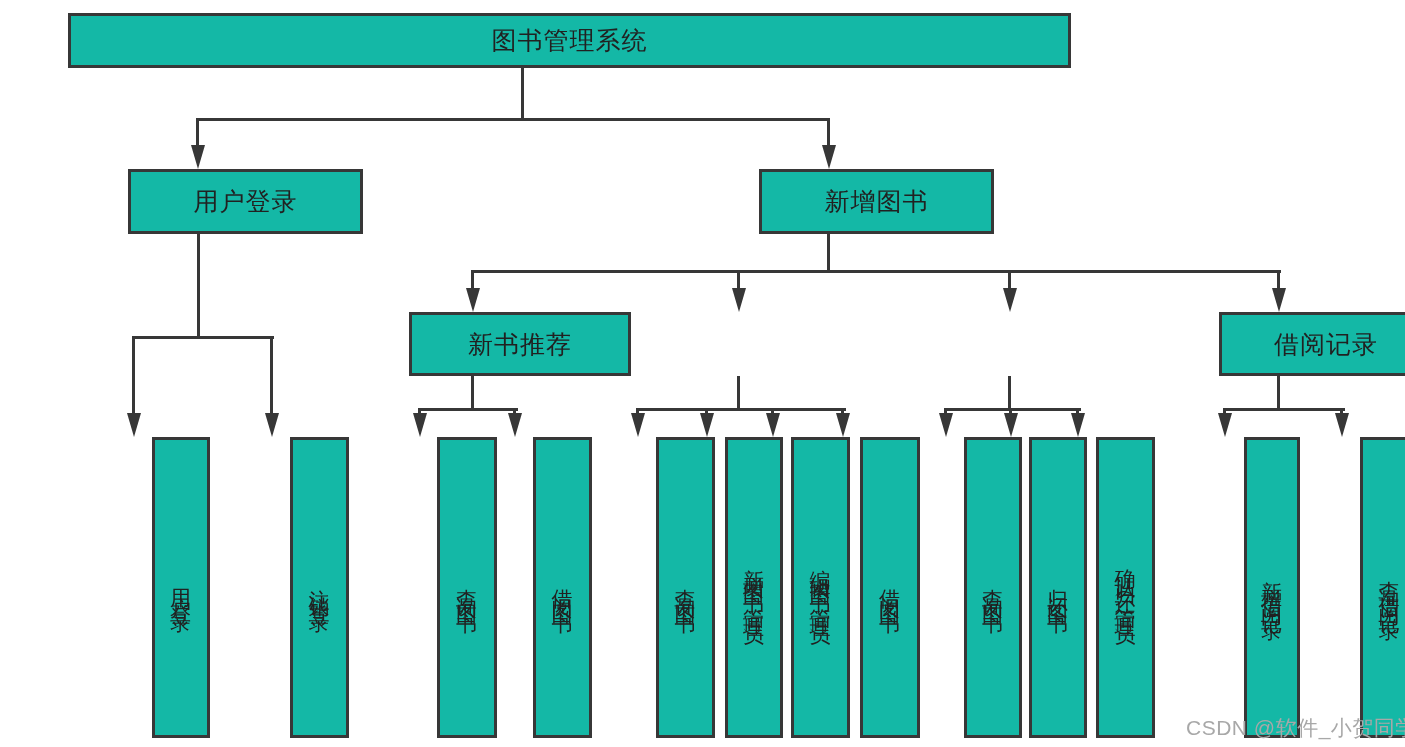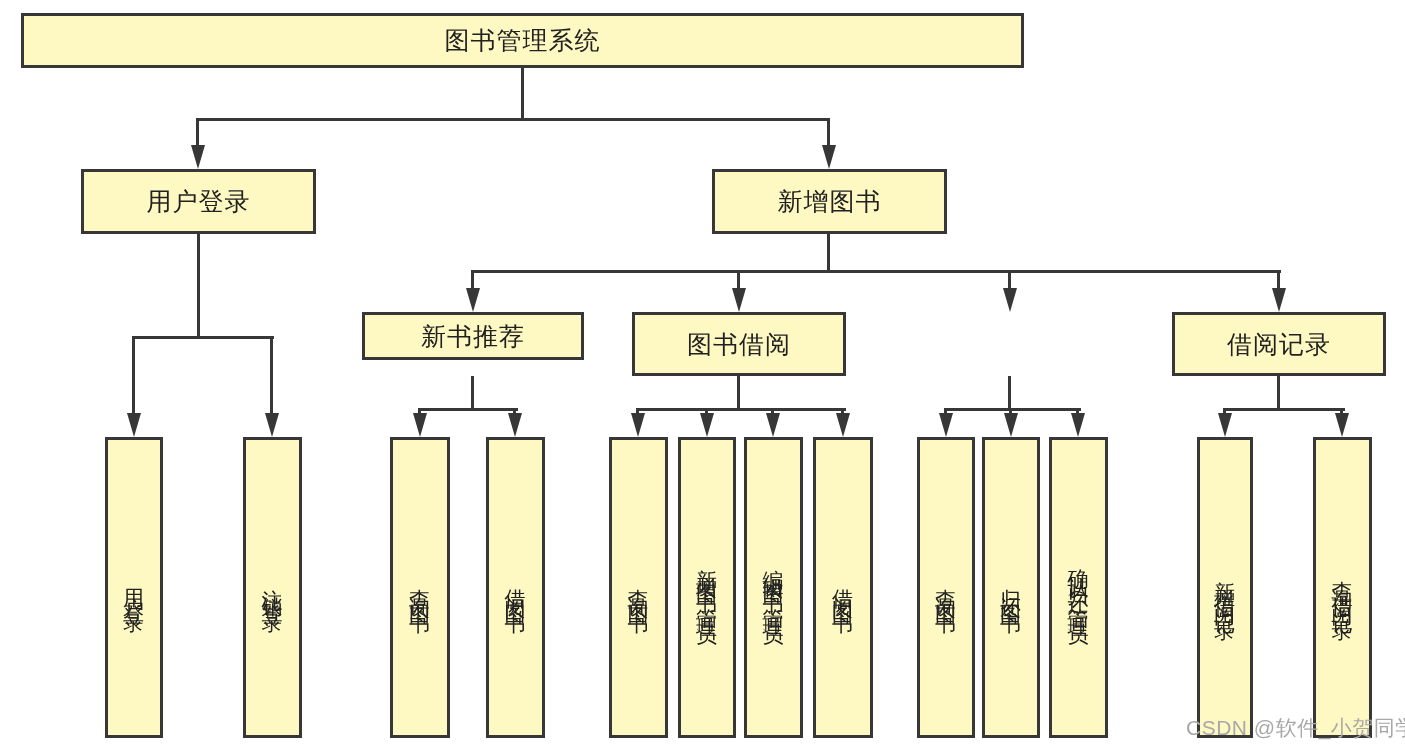--- a/index.html
+++ b/index.html
@@ -11,27 +11,28 @@
     position: relative;
     width: 1405px;
     height: 747px;
     background: #ffffff;
     font-family: "Liberation Sans", "DejaVu Sans", sans-serif;
     overflow: hidden;
   }
   .box {
     position: absolute;
     box-sizing: border-box;
-    background: #fef9c3;
+    background: #14b8a6;
     border: 3px solid #373737;
     display: flex;
     align-items: center;
     justify-content: center;
     color: #212121;
     z-index: 2;
+    margin-left: 47px;
   }
   .box.h span {
     font-size: 25px;
     letter-spacing: 1px;
     white-space: nowrap;
   }
   .box.v span {
     writing-mode: vertical-rl;
     text-orientation: mixed;
     font-size: 21px;
@@ -108,25 +109,22 @@
   <div class="arrow" style="left:127px; top:336px; height:101px;"></div>
   <div class="arrow" style="left:265px; top:336px; height:101px;"></div>
 
   <div class="vline" style="left:827px; top:234px; height:36px;"></div>
   <div class="hline" style="left:471px; top:270px; width:810px;"></div>
   <div class="arrow" style="left:466px; top:270px; height:42px;"></div>
   <div class="arrow" style="left:732px; top:270px; height:42px;"></div>
   <div class="arrow" style="left:1003px; top:270px; height:42px;"></div>
   <div class="arrow" style="left:1272px; top:270px; height:42px;"></div>
 
-  <div class="box h" style="left:362px; top:312px; width:222px; height:48px;">
+  <div class="box h" style="left:362px; top:312px; width:222px; height:64px;">
     <span>新书推荐</span>
-  </div>
-  <div class="box h" style="left:632px; top:312px; width:214px; height:64px;">
-    <span>图书借阅</span>
   </div>
   <div class="box h" style="left:1172px; top:312px; width:214px; height:64px;">
     <span>借阅记录</span>
   </div>
 
   <div class="vline" style="left:471px; top:376px; height:32px;"></div>
   <div class="hline" style="left:418px; top:408px; width:100px;"></div>
   <div class="arrow" style="left:413px; top:408px; height:29px;"></div>
   <div class="arrow" style="left:508px; top:408px; height:29px;"></div>
 

